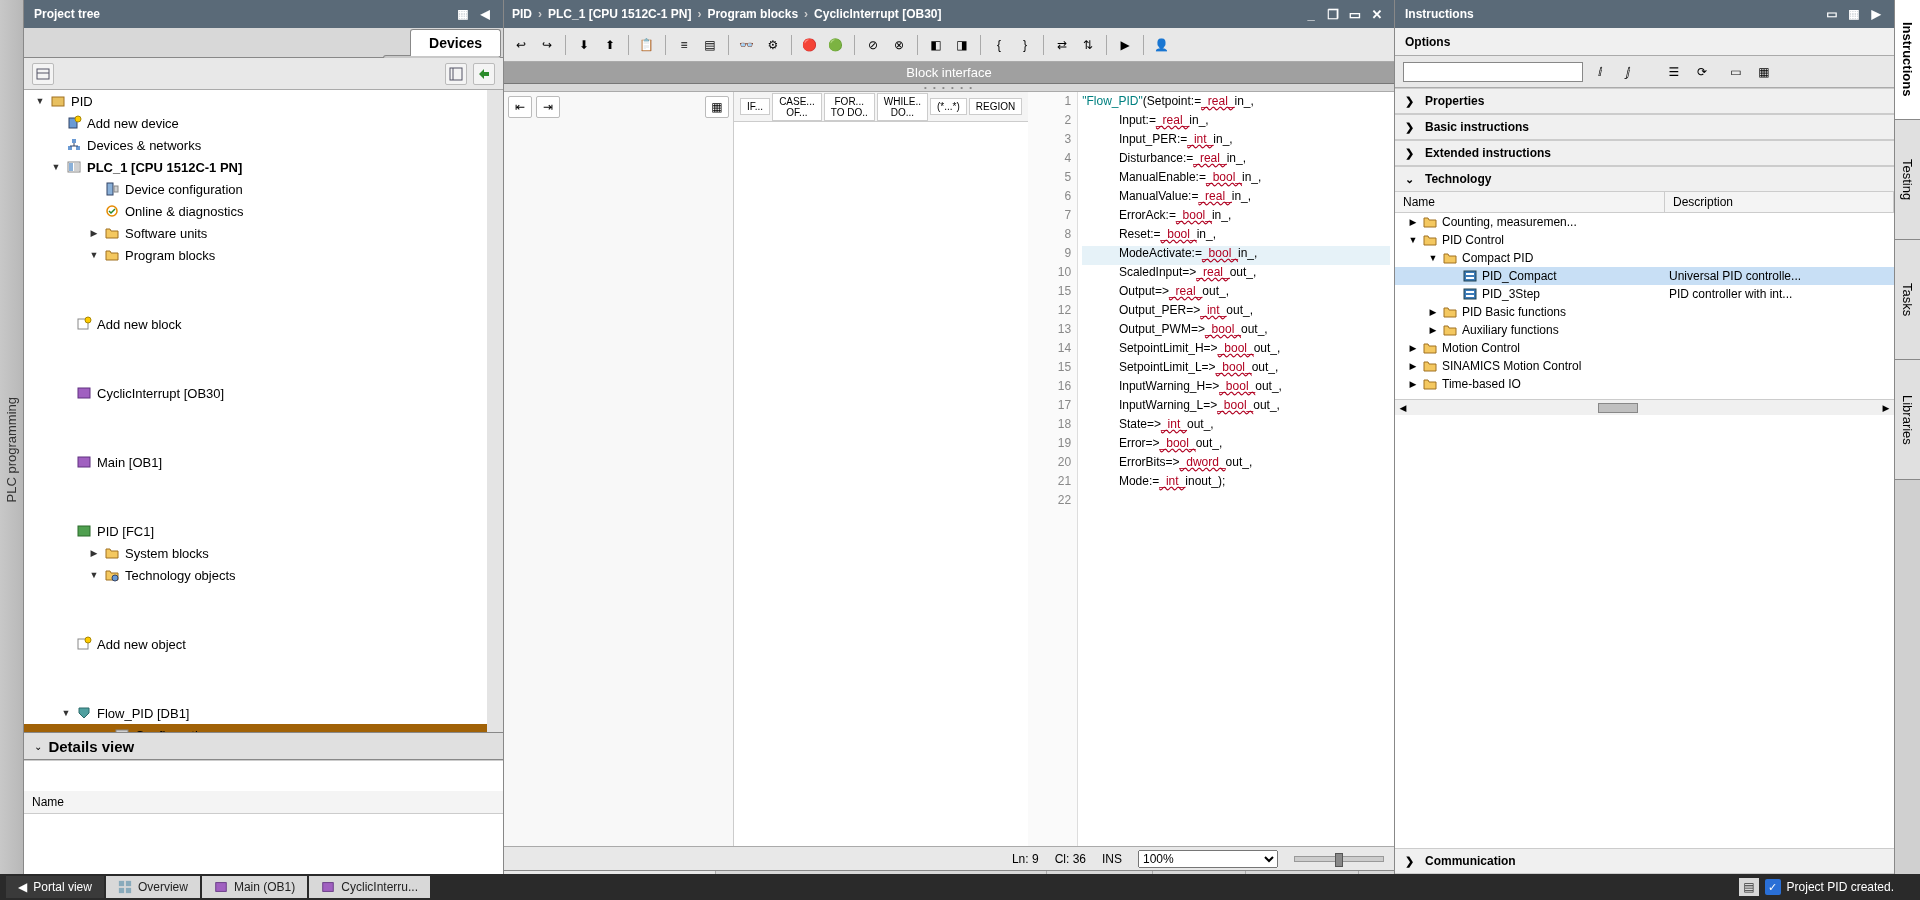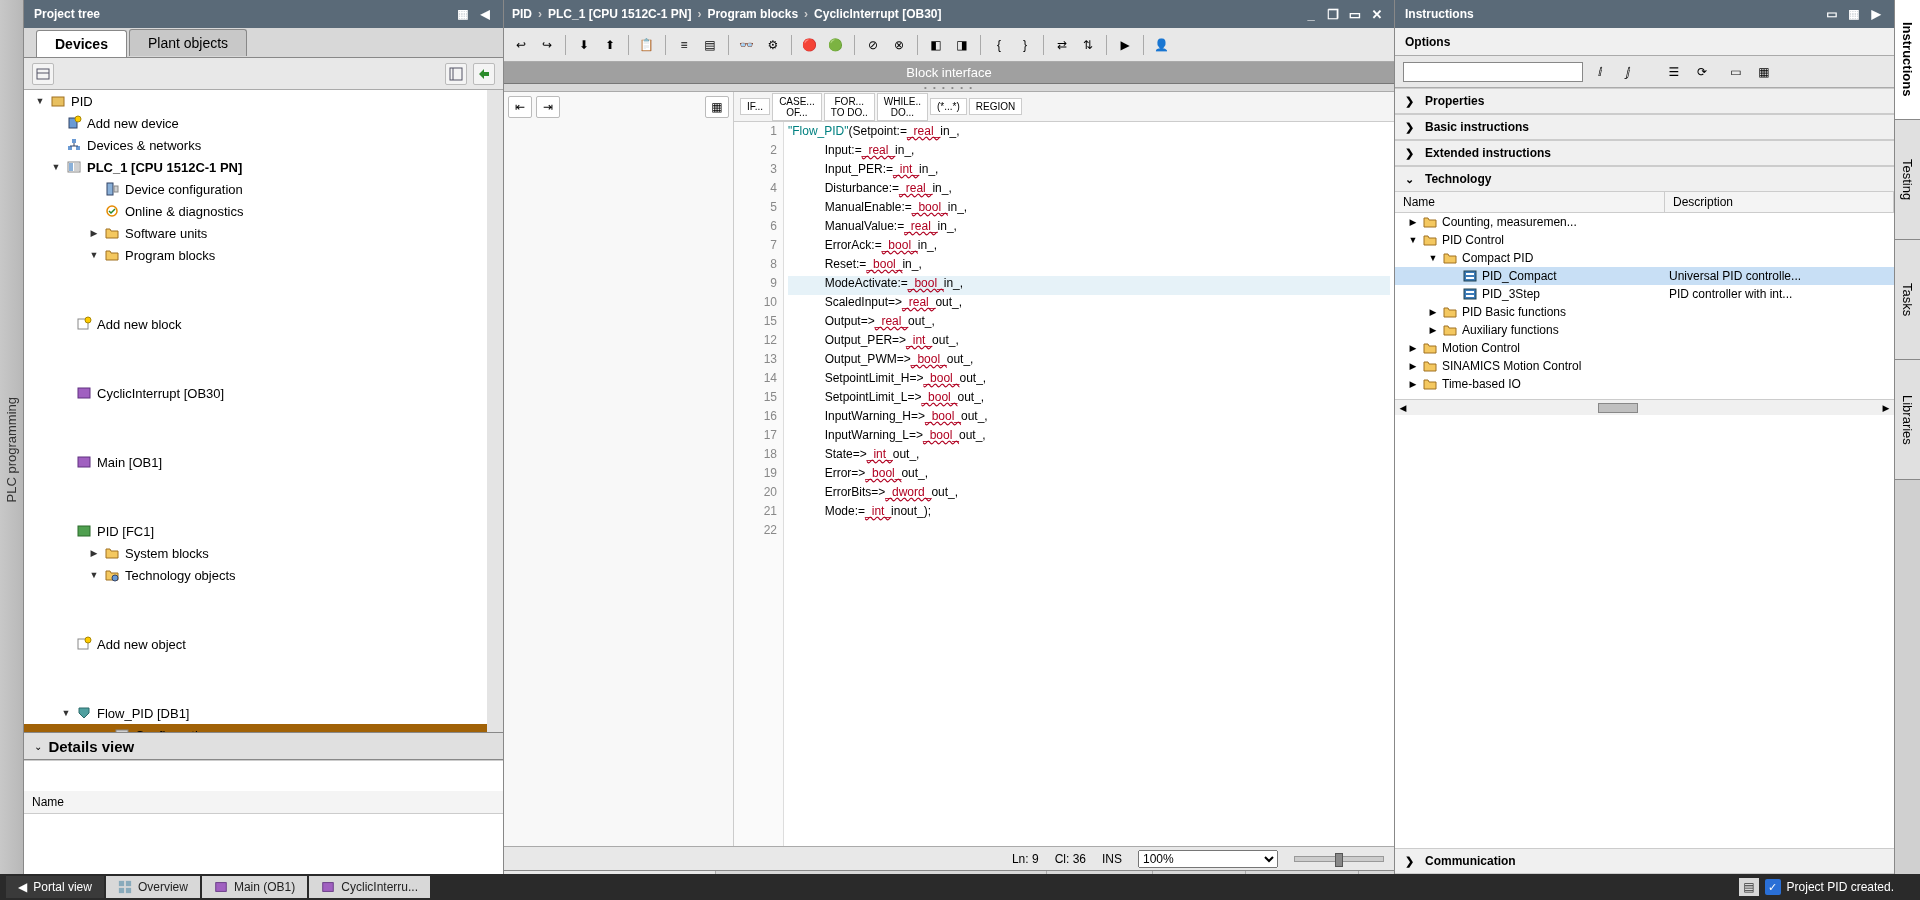--- a/index.html
+++ b/index.html
@@ -8,21 +8,21 @@
 
 .vtab-left { width: 24px; background: linear-gradient(to right, #c8c8c8, #b8b8b8); border-right: 1px solid #888; display: flex; align-items: center; justify-content: center; }
 .vtab-left span { writing-mode: vertical-rl; transform: rotate(180deg); font-size: 13px; color: #333; white-space: nowrap; }
 
 
 .project-tree { width: 480px; display: flex; flex-direction: column; background: #e8e8e8; border-right: 1px solid #888; }
 .panel-header { background: #5a6a78; color: #fff; padding: 4px 10px; font-size: 15px; font-weight: 600; display: flex; align-items: center; justify-content: space-between; height: 28px; }
 .panel-header .icons { display: flex; gap: 6px; }
 .panel-header .ico { width: 16px; height: 16px; color: #fff; cursor: pointer; display: flex; align-items: center; justify-content: center; }
 
-.tabs-row { background: #d8d8d8; display: flex; border-bottom: 1px solid #888; height: 30px; align-items: center; padding-left: 12px; }
+.tabs-row { background: #d8d8d8; display: flex; border-bottom: 1px solid #888; height: 30px; align-items: flex-end; padding-left: 12px; flex-direction: column; }
 .tab { padding: 5px 18px; background: #c8c8c8; border: 1px solid #888; border-bottom: none; margin-right: 2px; font-size: 14px; cursor: pointer; border-radius: 3px 3px 0 0; }
 .tab.active { background: #fff; font-weight: 600; position: relative; top: 1px; }
 
 .toolbar-row { background: #e8e8e8; height: 32px; border-bottom: 1px solid #aaa; display: flex; align-items: center; padding: 0 8px; gap: 6px; }
 .toolbar-row .tb-btn { width: 22px; height: 22px; background: #f4f4f4; border: 1px solid #bbb; border-radius: 2px; cursor: pointer; display: flex; align-items: center; justify-content: center; }
 .toolbar-row .spacer { flex: 1; }
 
 .tree-area { flex: 1; background: #fff; overflow-y: auto; border-right: 16px solid #e4e4e4; position: relative; }
 .tree-scroll { position: absolute; right: -16px; top: 0; width: 16px; height: 100%; background: #e4e4e4; }
 .tree-scroll .thumb { position: absolute; top: 2px; left: 2px; width: 12px; height: 140px; background: #c0c0c0; border: 1px solid #999; }
@@ -64,21 +64,21 @@
 
 .block-interface-bar { background: #a0a0a0; color: #fff; text-align: center; padding: 3px 8px; font-size: 13px; border-bottom: 1px solid #777; }
 .editor-split-handle { height: 8px; background: #d8d8d8; border-bottom: 1px solid #aaa; display: flex; align-items: center; justify-content: center; cursor: row-resize; }
 .editor-split-handle span { font-size: 8px; color: #888; letter-spacing: 2px; }
 
 .editor-body { flex: 1; display: flex; background: #fff; overflow: hidden; }
 .editor-left-rail { width: 230px; background: #f8f8f8; border-right: 1px solid #ccc; padding: 4px; display: flex; gap: 4px; align-items: flex-start; }
 .editor-left-rail .railbtn { width: 24px; height: 22px; border: 1px solid #bbb; background: #fff; cursor: pointer; display: flex; align-items: center; justify-content: center; border-radius: 2px; }
 .editor-left-rail .spacer { flex: 1; }
 
-.code-area { flex: 1; display: flex; flex-direction: column; justify-content: center; }
+.code-area { flex: 1; display: flex; flex-direction: row; justify-content: center; }
 .code-toolbar { height: 30px; background: #f4f4f4; border-bottom: 1px solid #ccc; display: flex; align-items: center; padding: 0 6px; gap: 2px; }
 .code-toolbar .cbtn { padding: 2px 6px; font-size: 10px; text-align: center; cursor: pointer; border: 1px solid #ccc; background: #fff; line-height: 1.1; }
 .code-content { flex: 1; display: flex; font-family: Consolas, monospace; font-size: 14px; overflow: hidden; }
 .gutter { width: 50px; background: #fafafa; border-right: 1px solid #ddd; text-align: right; padding: 2px 6px 2px 2px; color: #888; }
 .gutter div { height: 19px; }
 .code-lines { flex: 1; padding: 2px 4px; white-space: pre; }
 .code-lines div { height: 19px; }
 .code-lines .hl { background: #e6f2f8; }
 .tok-str { color: #008080; }
 .tok-ph { color: #b00020; text-decoration: underline wavy #b00020; }

